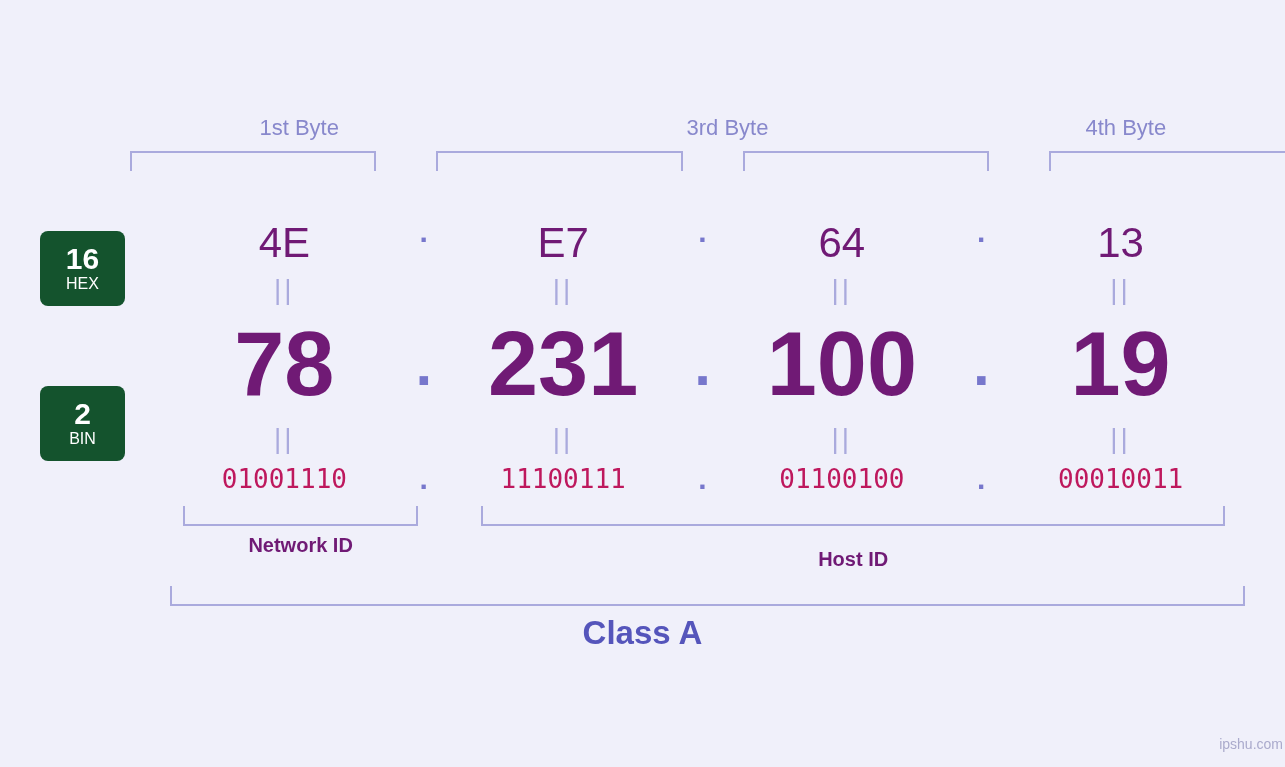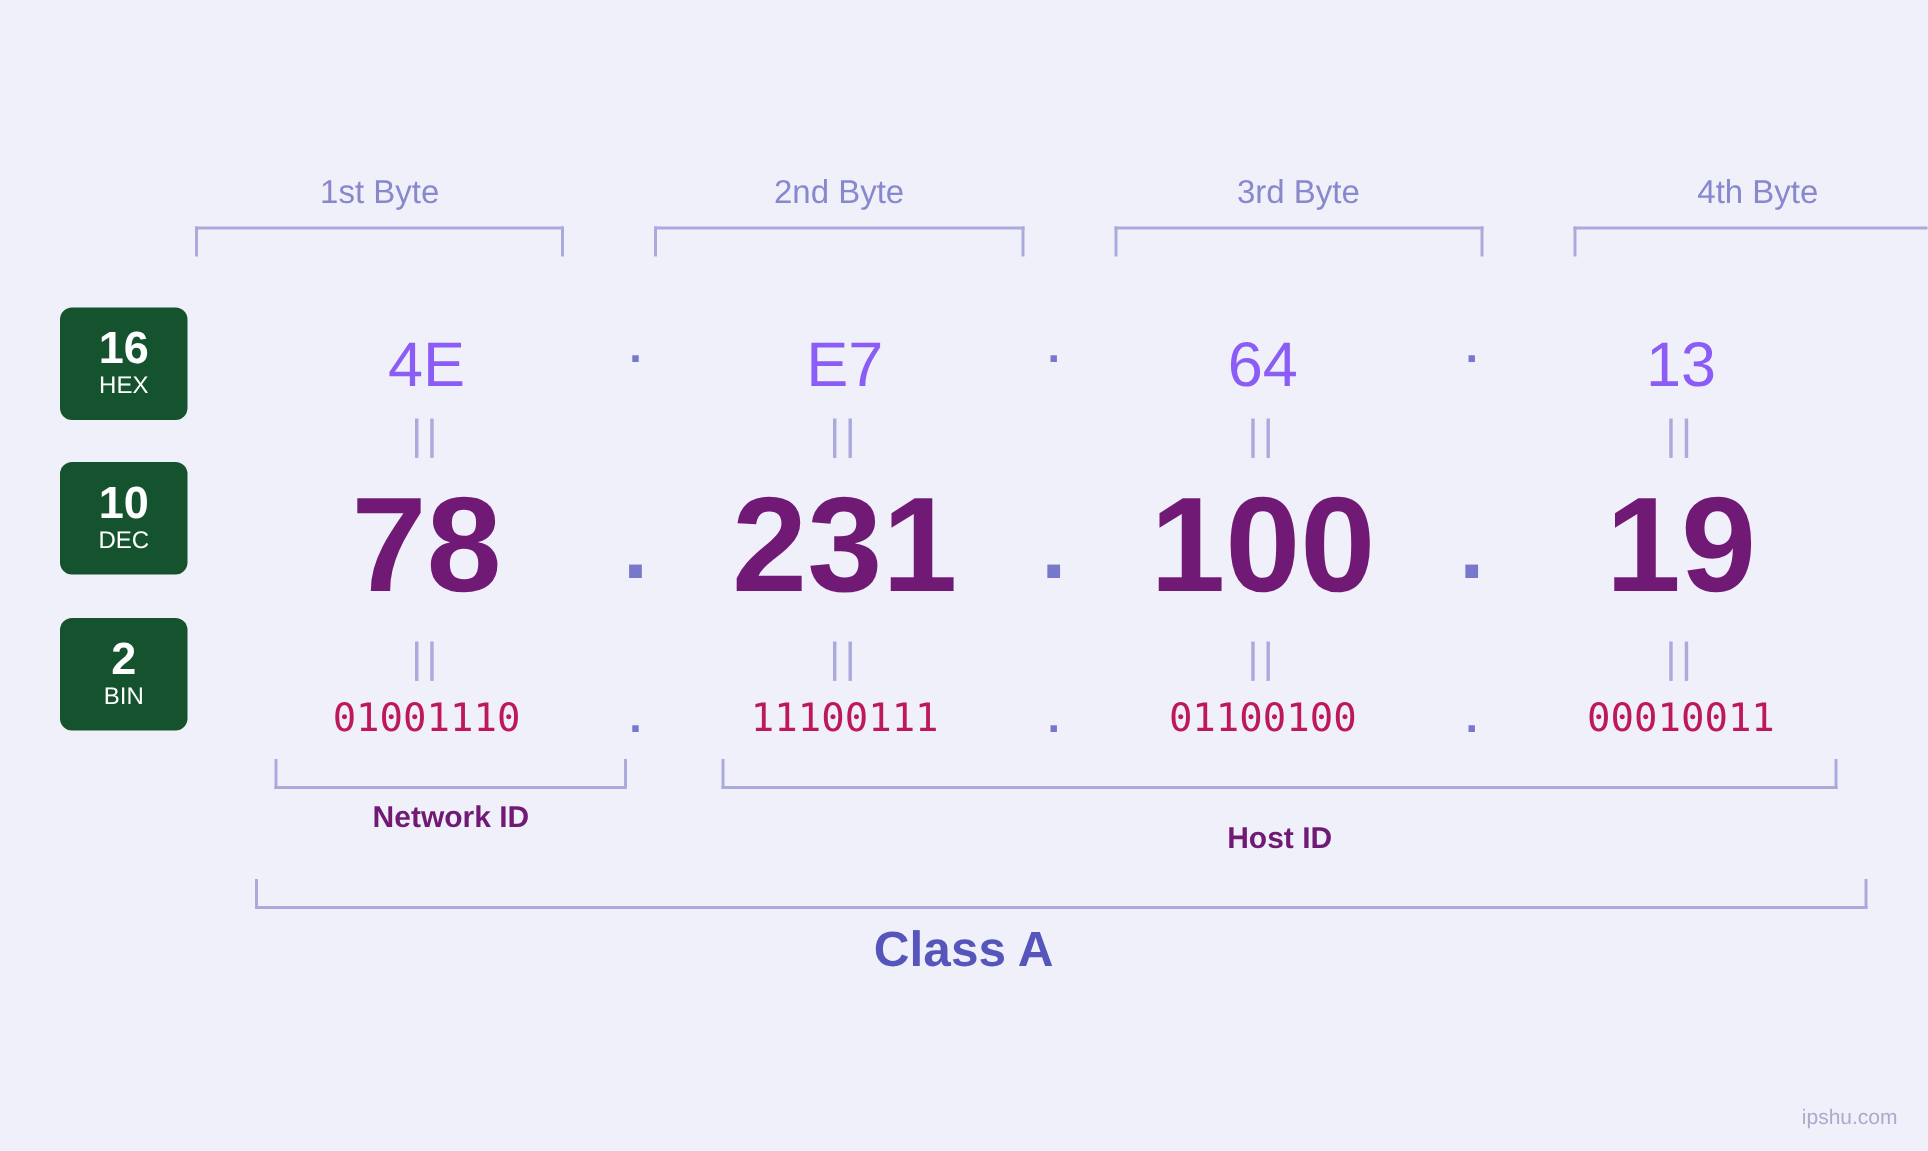--- a/index.html
+++ b/index.html
@@ -113,21 +113,21 @@
     }
 
     .value-cell {
       flex: 1;
       text-align: center;
       color: #8888cc;
     }
 
     .value-cell.hex-val {
       font-size: 42px;
-      color: #8b5cf6;
+      color: #701a75;
       margin-top: 23px;
     }
 
     .value-cell.dec-val {
       font-size: 90px;
       font-weight: bold;
       color: #701a75;
     }
 
     .value-cell.bin-val {
@@ -195,35 +195,34 @@
 
     .class-label {
       color: #5555bb;
       font-size: 33px;
       font-weight: bold;
     }
 
     .watermark {
       position: absolute;
       bottom: 15px;
-      right: 20px;
+      right: 2px;
       color: #aaaacc;
       font-size: 14px;
     }
   </style>
 </head>
 <body>
 
 <div class="main-container">
 
   <div class="byte-headers">
     <div style="width:10px; flex:0 0 auto;"></div>
     <div class="byte-header">1st Byte</div>
     <div style="width:30px; flex: 0 0 auto;"></div>
-    <div class="byte-header">2nd Byte</div>
     <div style="width:30px; flex: 0 0 auto;"></div>
     <div class="byte-header">3rd Byte</div>
     <div style="width:30px; flex: 0 0 auto;"></div>
     <div class="byte-header">4th Byte</div>
   </div>
 
   <div class="bracket-row">
     <div style="width:10px; flex:0 0 auto;"></div>
     <div class="bracket"></div>
     <div style="width:30px; flex: 0 0 auto;"></div>
@@ -233,24 +232,20 @@
     <div style="width:30px; flex: 0 0 auto;"></div>
     <div class="bracket"></div>
   </div>
 
   <div class="content-area">
 
     <div class="base-labels">
       <div class="base-badge">
         <span class="base-num">16</span>
         <span class="base-name">HEX</span>
-      </div>
-      <div class="base-badge">
-        <span class="base-num">10</span>
-        <span class="base-name">DEC</span>
       </div>
       <div class="base-badge">
         <span class="base-num">2</span>
         <span class="base-name">BIN</span>
       </div>
     </div>
 
     <div class="values-grid">
 
       <div class="value-row">

